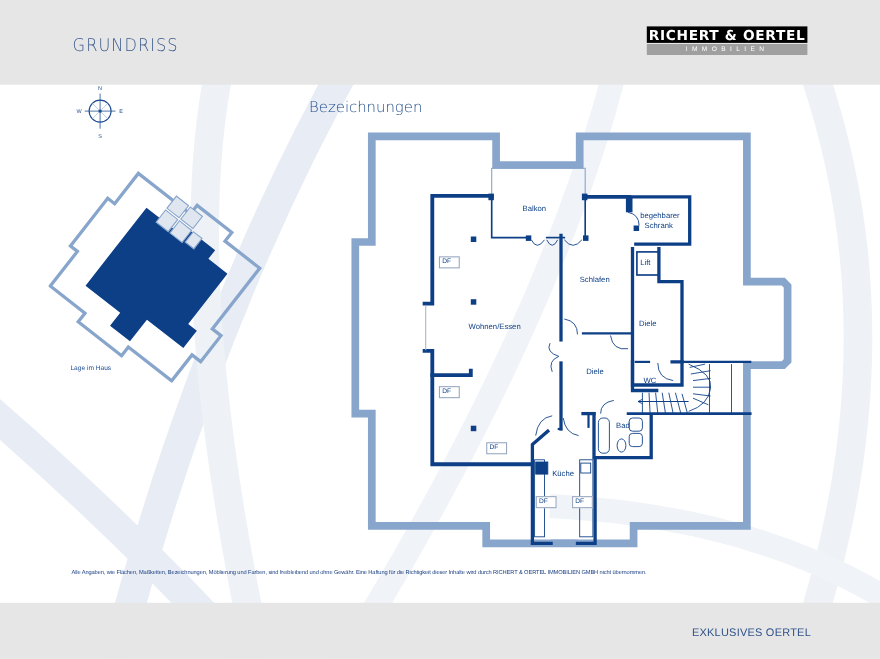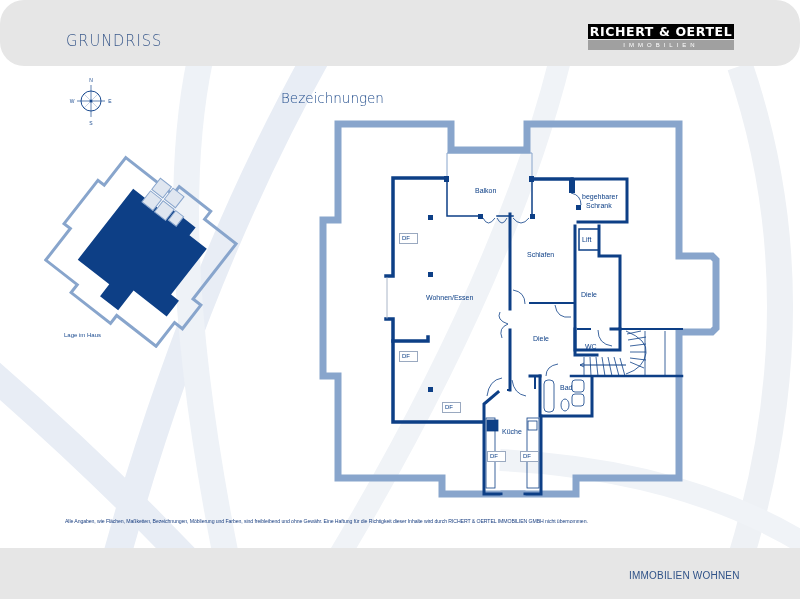--- a/index.html
+++ b/index.html
@@ -1,17 +1,17 @@
 <!DOCTYPE html>
 <html><head>
 <meta charset="utf-8">
 <style>
   html,body{margin:0;padding:0;}
   body{width:800px;height:599px;position:relative;overflow:hidden;background:#ffffff;font-family:"Liberation Sans",sans-serif;}
-  .topbar{position:absolute;left:0;top:0;width:800px;height:66px;background:#e6e6e6;z-index:2;border-radius:24px;}
+  .topbar{position:absolute;left:0;top:0;width:800px;height:77px;background:#e6e6e6;z-index:2;}
   .page-title{position:absolute;left:66px;top:31px;font-size:16px;letter-spacing:1px;color:#3b5a8c;font-family:"DejaVu Sans",sans-serif;font-weight:300;transform:scaleX(0.92);transform-origin:left;}
   .logo{position:absolute;left:588px;top:24px;width:146px;height:26px;}
   .logo-top{height:15px;background:#000000;color:#fff;font-weight:bold;font-size:12.5px;line-height:15px;text-align:center;letter-spacing:0.6px;font-family:"DejaVu Sans",sans-serif;}
   .logo-bottom{height:10px;margin-top:1px;background:#a0a0a0;color:#fff;font-size:6px;line-height:10px;text-align:center;letter-spacing:4px;}
   .bg-swoosh{position:absolute;left:0;top:0;width:800px;height:599px;z-index:0;}
   .compass{position:absolute;left:62px;top:76px;width:58px;height:52px;z-index:1;}
   .keyplan{position:absolute;left:44px;top:148px;width:200px;height:200px;z-index:1;}
   .keyplan-label{position:absolute;left:64px;top:332px;font-size:6px;color:#1a4a8f;z-index:1;}
   .floor-title{position:absolute;left:281px;top:90px;font-size:13.5px;color:#1e4a8a;z-index:1;font-family:"DejaVu Sans",sans-serif;font-weight:300;}
   .plan{position:absolute;left:0;top:0;width:800px;height:599px;z-index:1;}
@@ -193,14 +193,14 @@
 
 <div class="df-box" style="left:399px;top:233px;">DF</div>
 <div class="df-box" style="left:399px;top:351px;">DF</div>
 <div class="df-box" style="left:442px;top:402px;">DF</div>
 <div class="df-box" style="left:487px;top:451px;">DF</div>
 <div class="df-box" style="left:520px;top:451px;">DF</div>
 
 <div class="disclaimer">Alle Angaben, wie Flächen, Maßketten, Bezeichnungen, Möblierung und Farben, sind freibleibend und ohne Gewähr. Eine Haftung für die Richtigkeit dieser Inhalte wird durch RICHERT &amp; OERTEL IMMOBILIEN GMBH nicht übernommen.</div>
 
 <div class="bottombar">
-  <div class="tagline">IMMOBILIEN WOHNEN</div>
+  <div class="tagline">EXKLUSIVES OERTEL</div>
 </div>
 
 </body></html>

